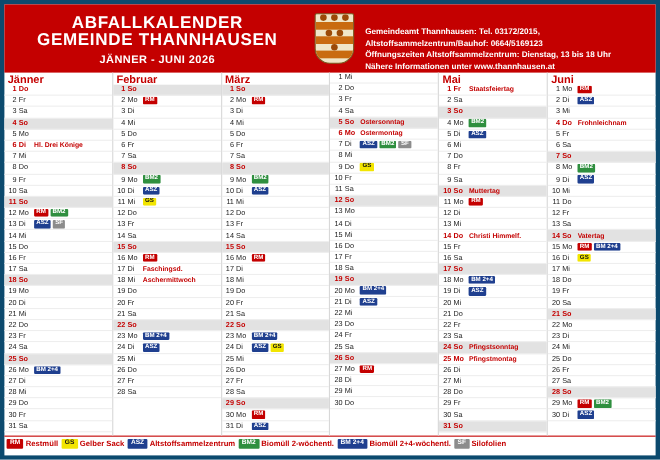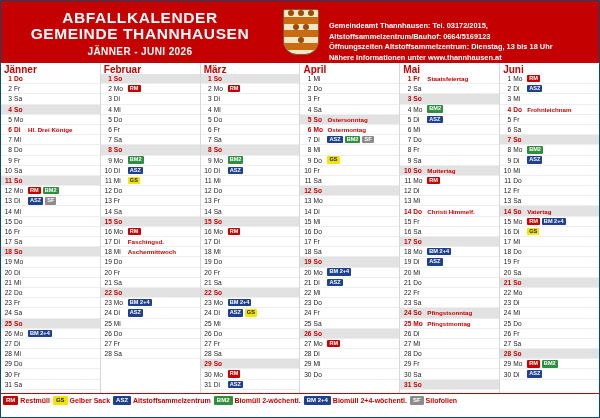--- a/index.html
+++ b/index.html
@@ -2,21 +2,21 @@
 <html><head>
 <meta charset="utf-8">
 <style>
   html,body{margin:0;padding:0;}
   body{
     width:600px;height:418px;
     font-family:"Liberation Sans", sans-serif;
     background:#ffffff;
     overflow:hidden;
   }
-  .page{position:relative;width:600px;height:418px;box-sizing:border-box;border:1px solid #0c4a6e;}
+  .page{position:relative;width:600px;height:418px;box-sizing:border-box;border:4px solid #0c4a6e;}
 
   
   .header{display:flex;height:62px;background:#c40000;color:#fff;box-sizing:border-box;}
   .hdr-left{width:278px;display:flex;flex-direction:column;align-items:center;justify-content:center;padding-top:2px;}
   .hdr-title1{font-size:15.5px;font-weight:bold;letter-spacing:.6px;line-height:15px;}
   .hdr-title2{font-size:15.5px;font-weight:bold;letter-spacing:.6px;line-height:17px;text-align:right;}
   .hdr-title3{font-size:10px;font-weight:bold;letter-spacing:.4px;margin-top:4px;}
   .hdr-crest{width:44px;display:flex;align-items:center;justify-content:center;}
   .crest{width:34px;height:44px;background:#f0e6c8;border:1px solid #7a5a20;border-radius:2px 2px 14px 14px;position:relative;overflow:hidden;}
   .crest .bar{position:absolute;left:0;right:0;height:7px;background:#c96b10;}
@@ -591,21 +591,20 @@
           <div class="row">
             <div class="d">31</div>
             <div class="w">Di</div>
             <div class="ev">
               <span class="tag t-asz">ASZ</span>
             </div>
           </div>
         </div>
       </div>
       <div class="month">
-        <div class="mname">April</div>
         <div class="rows">
           <div class="row">
             <div class="d">1</div>
             <div class="w">Mi</div>
             <div class="ev"></div>
           </div>
           <div class="row">
             <div class="d">2</div>
             <div class="w">Do</div>
             <div class="ev"></div>

